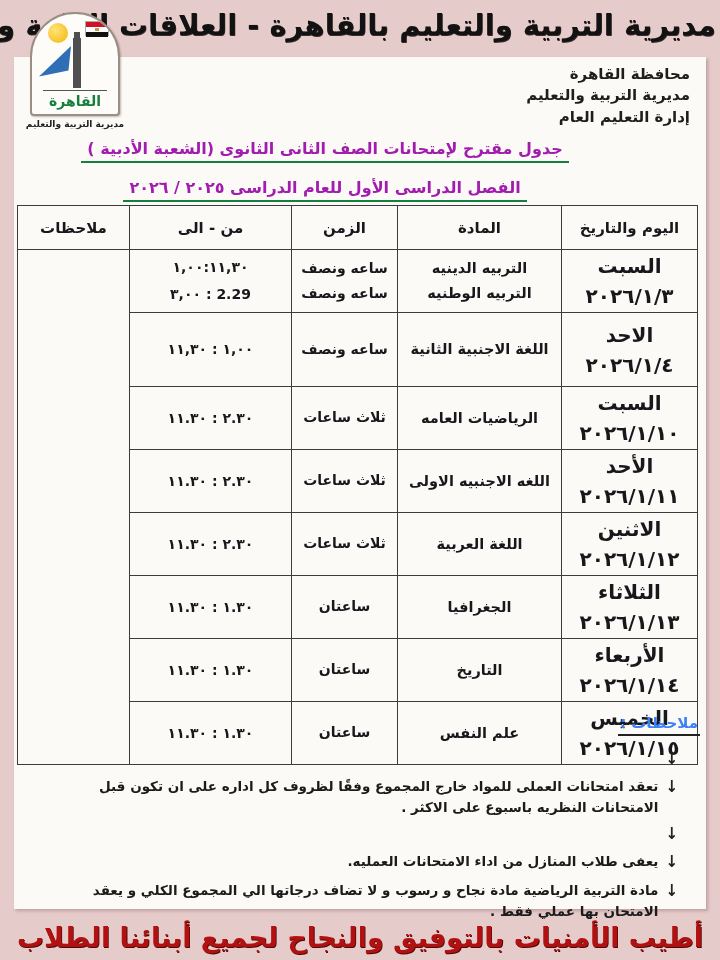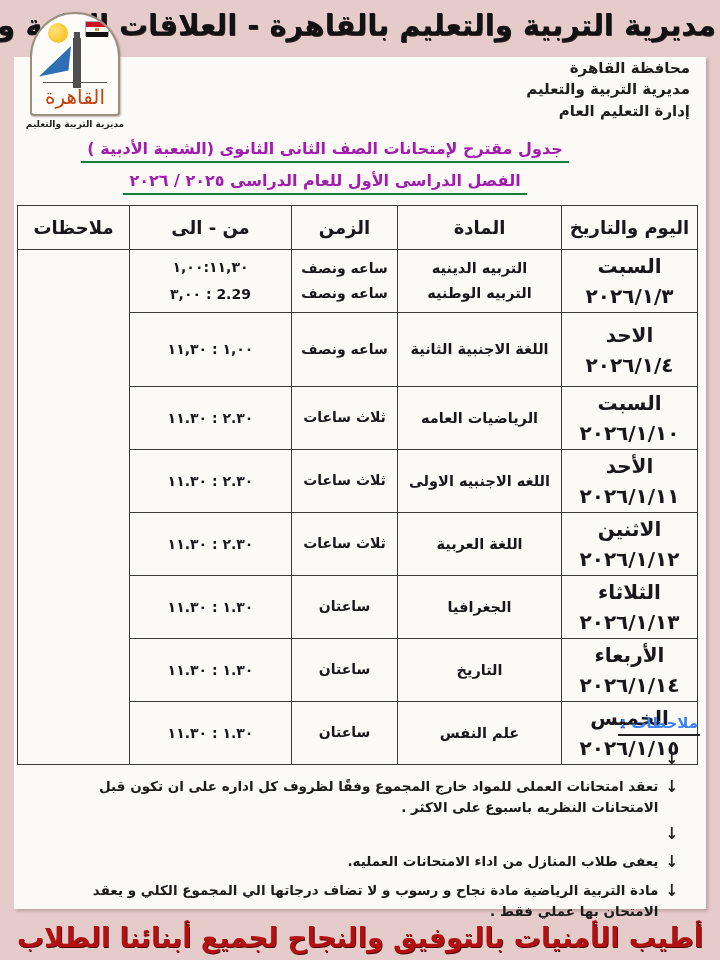--- a/index.html
+++ b/index.html
@@ -34,54 +34,54 @@
   .logo-flag .red { height:5px; background:#ce1126; }
   .logo-flag .white { height:5px; background:#fff; position:relative; }
   .logo-flag .white::after { content:""; position:absolute; left:9px; top:1px; width:4px; height:3px; background:#c09d45; }
   .logo-flag .black { height:5px; background:#111; }
   .logo-tower { position:absolute; left:41px; top:24px; width:8px; height:50px; background:#4f4f52; }
   .logo-tower::before { content:""; position:absolute; top:-6px; left:1px; width:6px; height:6px; background:#4f4f52; }
   .logo-sail { position:absolute; left:7px; top:32px; width:32px; height:36px; background:#2f6fb5;
     clip-path:polygon(100% 0, 0 85%, 92% 68%); }
   .logo-city {
     position:absolute; bottom:5px; left:0; right:0; text-align:center;
-    font-size:20px; font-weight:normal; color:#c2410c;
+    font-size:14px; font-weight:bold; color:#15803d;
   }
   .logo-city::before { content:""; display:block; margin:0 auto 2px; width:64px; border-top:1.5px solid #555; }
   .logo-caption { margin-top:3px; font-size:9px; font-weight:bold; color:#222; }
   
   .paper {
     position:absolute; left:14px; top:57px; width:692px; height:852px;
     background:#fbfaf6;
     box-shadow:2px 2px 3px rgba(120,80,80,.35);
   }
   .letterhead {
-    position:absolute; top:1px; right:16px; text-align:right;
+    position:absolute; top:7px; right:16px; text-align:right;
     font-size:15px; font-weight:bold; line-height:1.42; color:#1e1e1e;
   }
   .doc-title { position:absolute; top:82px; left:40px; right:110px; text-align:center; }
   .doc-title .t-line {
     display:inline-block;
     font-size:16px; font-weight:bold; color:#a21caf;
     border-bottom:2px solid #15803d; padding:0 6px 3px;
   }
-  .doc-title .t2 { margin-top:8px; }
+  .doc-title .t2 { margin-top:15px; }
   
   table.exam {
     position:absolute; left:3px; top:148px;
     width:680px; border-collapse:collapse; direction:rtl;
     table-layout:fixed;
   }
   table.exam th, table.exam td {
     border:1.4px solid #3c3c3c;
     text-align:center; vertical-align:middle;
     font-weight:bold; color:#17171c;
     padding:1px 2px;
   }
-  table.exam th { font-size:18px; height:44px; }
+  table.exam th { font-size:15px; height:44px; }
   col.c-day { width:136px; } col.c-sub { width:164px; } col.c-dur { width:106px; }
   col.c-time { width:162px; } col.c-note { width:112px; }
   td.day-cell { font-size:20px; line-height:1.5; }
   td.sub-cell { font-size:14.5px; line-height:1.7; }
   td.dur-cell { font-size:14px; line-height:1.8; }
   td.time-cell { font-size:14px; line-height:1.9; letter-spacing:1px; }
   td.time-cell div { direction:ltr; unicode-bidi:isolate; }
   tr.h62 { height:62px; } tr.h74 { height:74px; } tr.h57 { height:57px; }
   tr.h50 { height:50px; } tr.h55 { height:55px; } tr.h54 { height:54px; }
   

